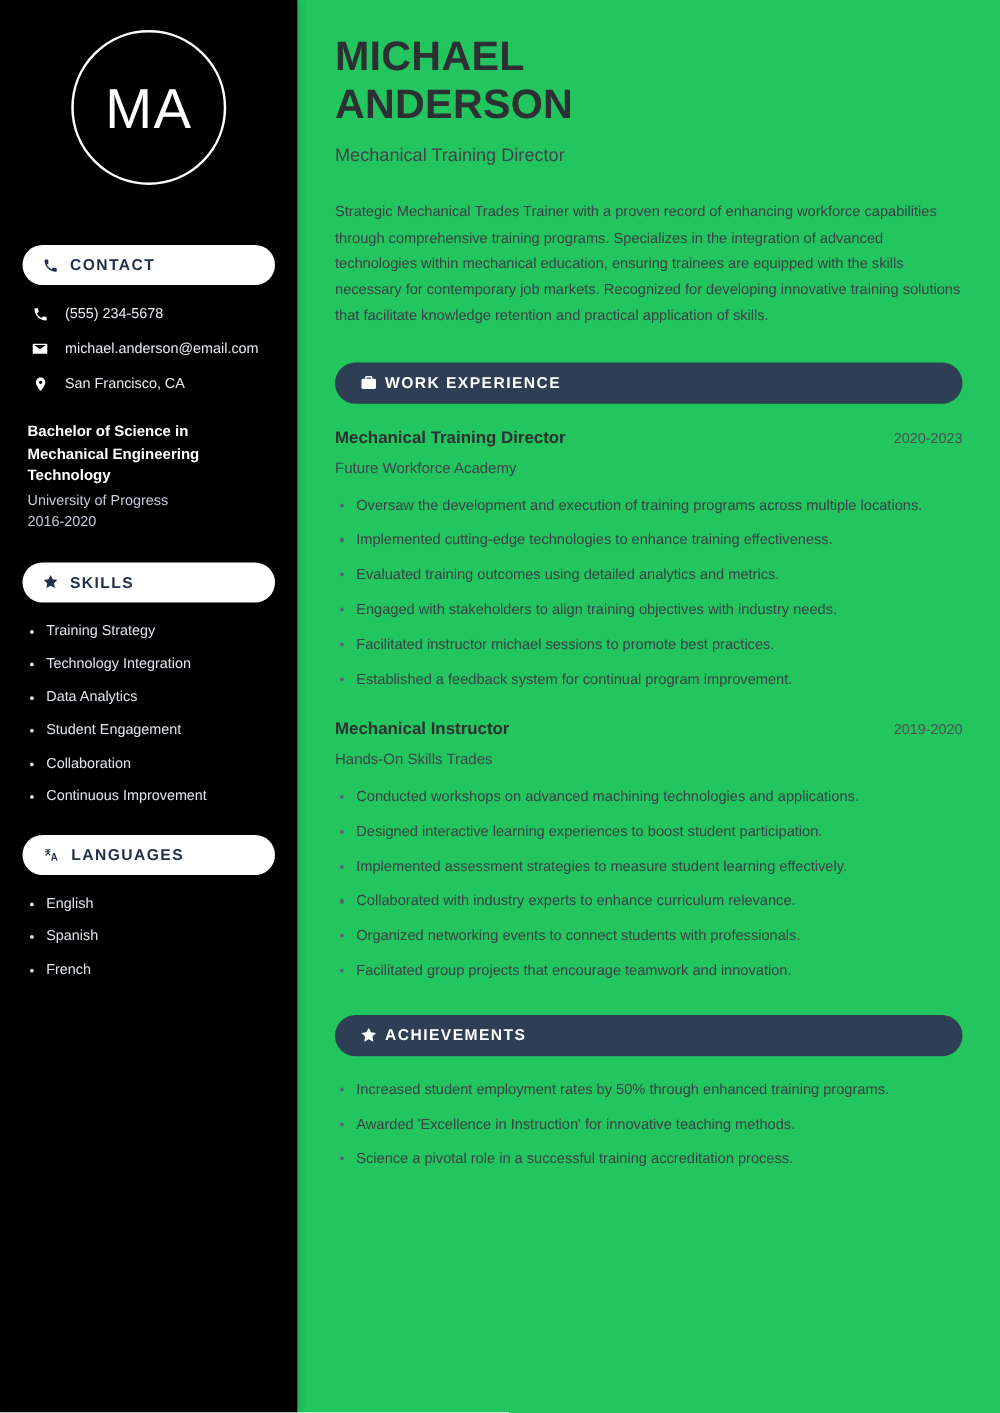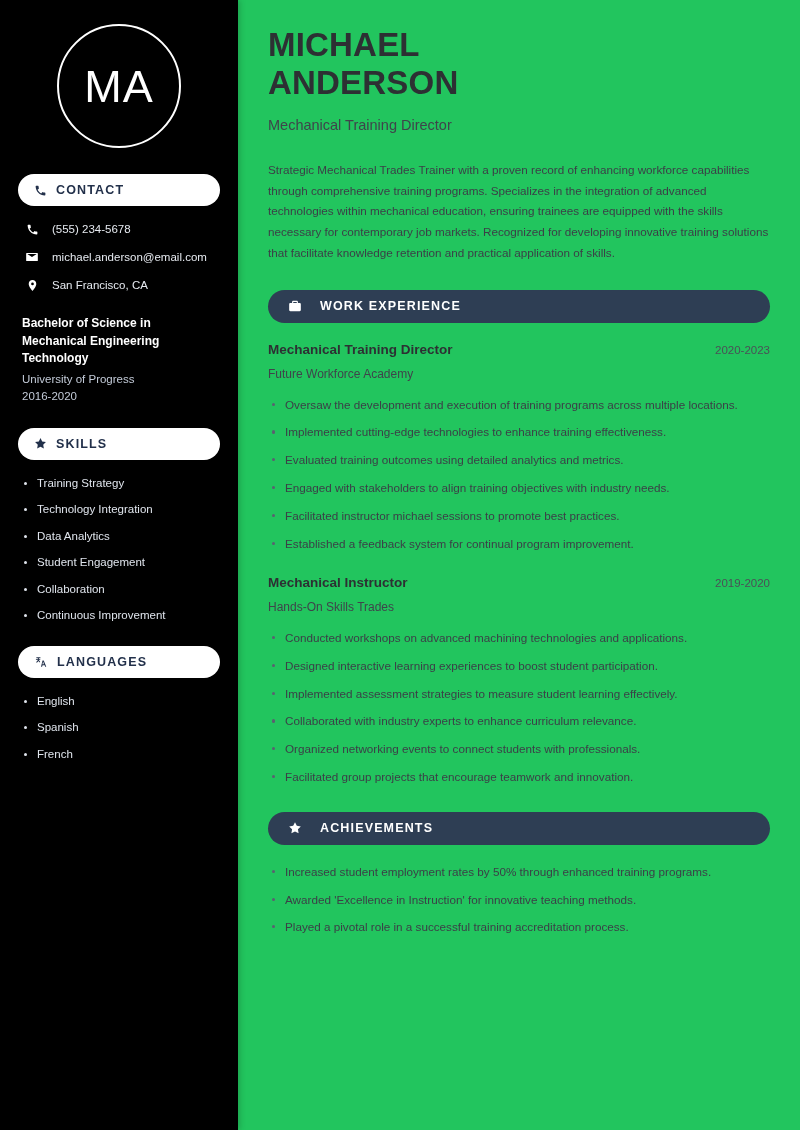--- a/index.html
+++ b/index.html
@@ -57,20 +57,21 @@
   
   .pill-light {
     background: #ffffff;
     border-radius: 999px;
     height: 32px;
     display: flex;
     align-items: center;
     padding: 0 16px;
     gap: 9px;
     margin-bottom: 16px;
+    margin-top: 22px;
   }
   .pill-light .pill-label {
     color: #22304a;
     font-size: 12.5px;
     font-weight: bold;
     letter-spacing: 1.15px;
   }
   .pill-light .pill-icon { display: flex; align-items: center; color: #22304a; }
   .pill-light .pill-icon svg { display: block; }
 
@@ -171,21 +172,21 @@
   }
 
   
   .pill-dark {
     background: #2e3e54;
     border-radius: 999px;
     height: 33px;
     display: flex;
     align-items: center;
     padding: 0 20px;
-    gap: 18px;
+    gap: 6px;
     margin-top: 26px;
     margin-bottom: 18px;
   }
   .pill-dark .pill-label {
     color: #ffffff;
     font-size: 12.5px;
     font-weight: bold;
     letter-spacing: 1.15px;
   }
   .pill-dark .pill-icon { display: flex; align-items: center; color: #ffffff; }
@@ -389,17 +390,17 @@
         <svg width="14" height="14" viewBox="0 0 24 24" fill="currentColor">
           <path d="M12 2l3.1 6.3 6.9 1-5 4.9 1.2 6.9L12 17.8 5.8 21.1 7 14.2l-5-4.9 6.9-1L12 2z"></path>
         </svg>
       </span>
       <span class="pill-label">ACHIEVEMENTS</span>
     </div>
 
     <ul class="bullets">
       <li>Increased student employment rates by 50% through enhanced training programs.</li>
       <li>Awarded 'Excellence in Instruction' for innovative teaching methods.</li>
-      <li>Played a pivotal role in a successful training accreditation process.</li>
+      <li>Science a pivotal role in a successful training accreditation process.</li>
     </ul>
 
   </main>
 </div>
 
 </body></html>

